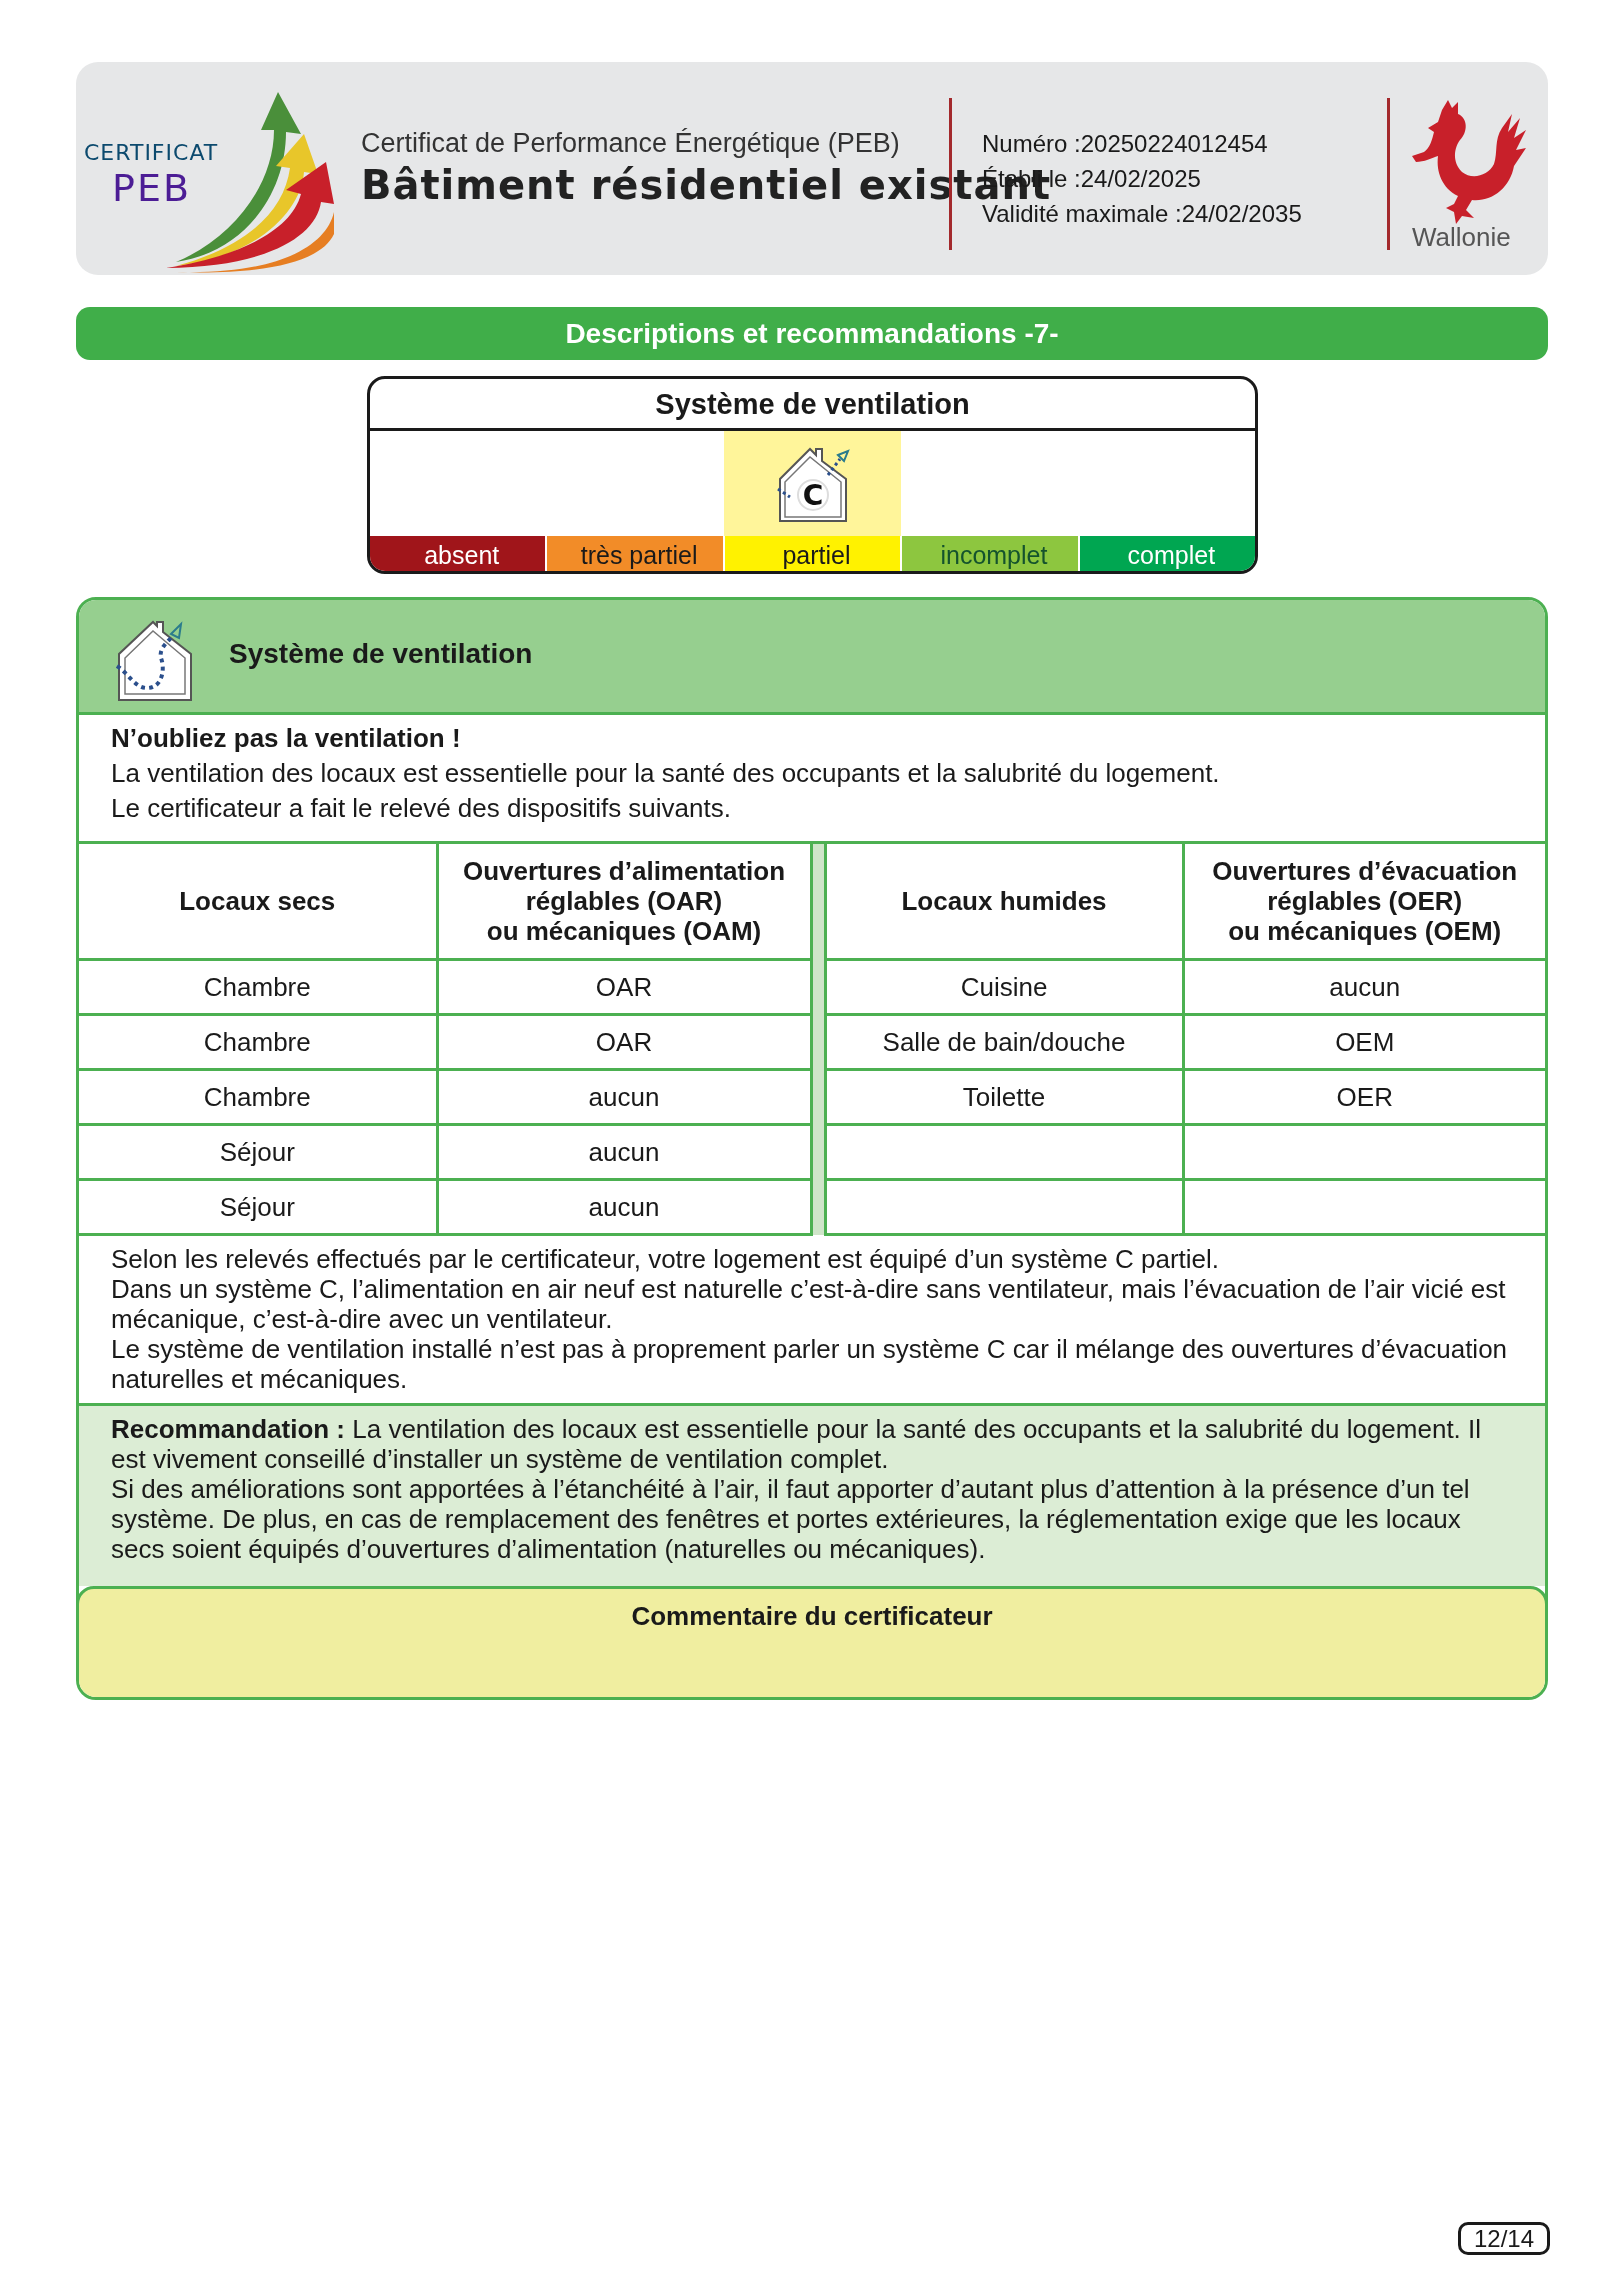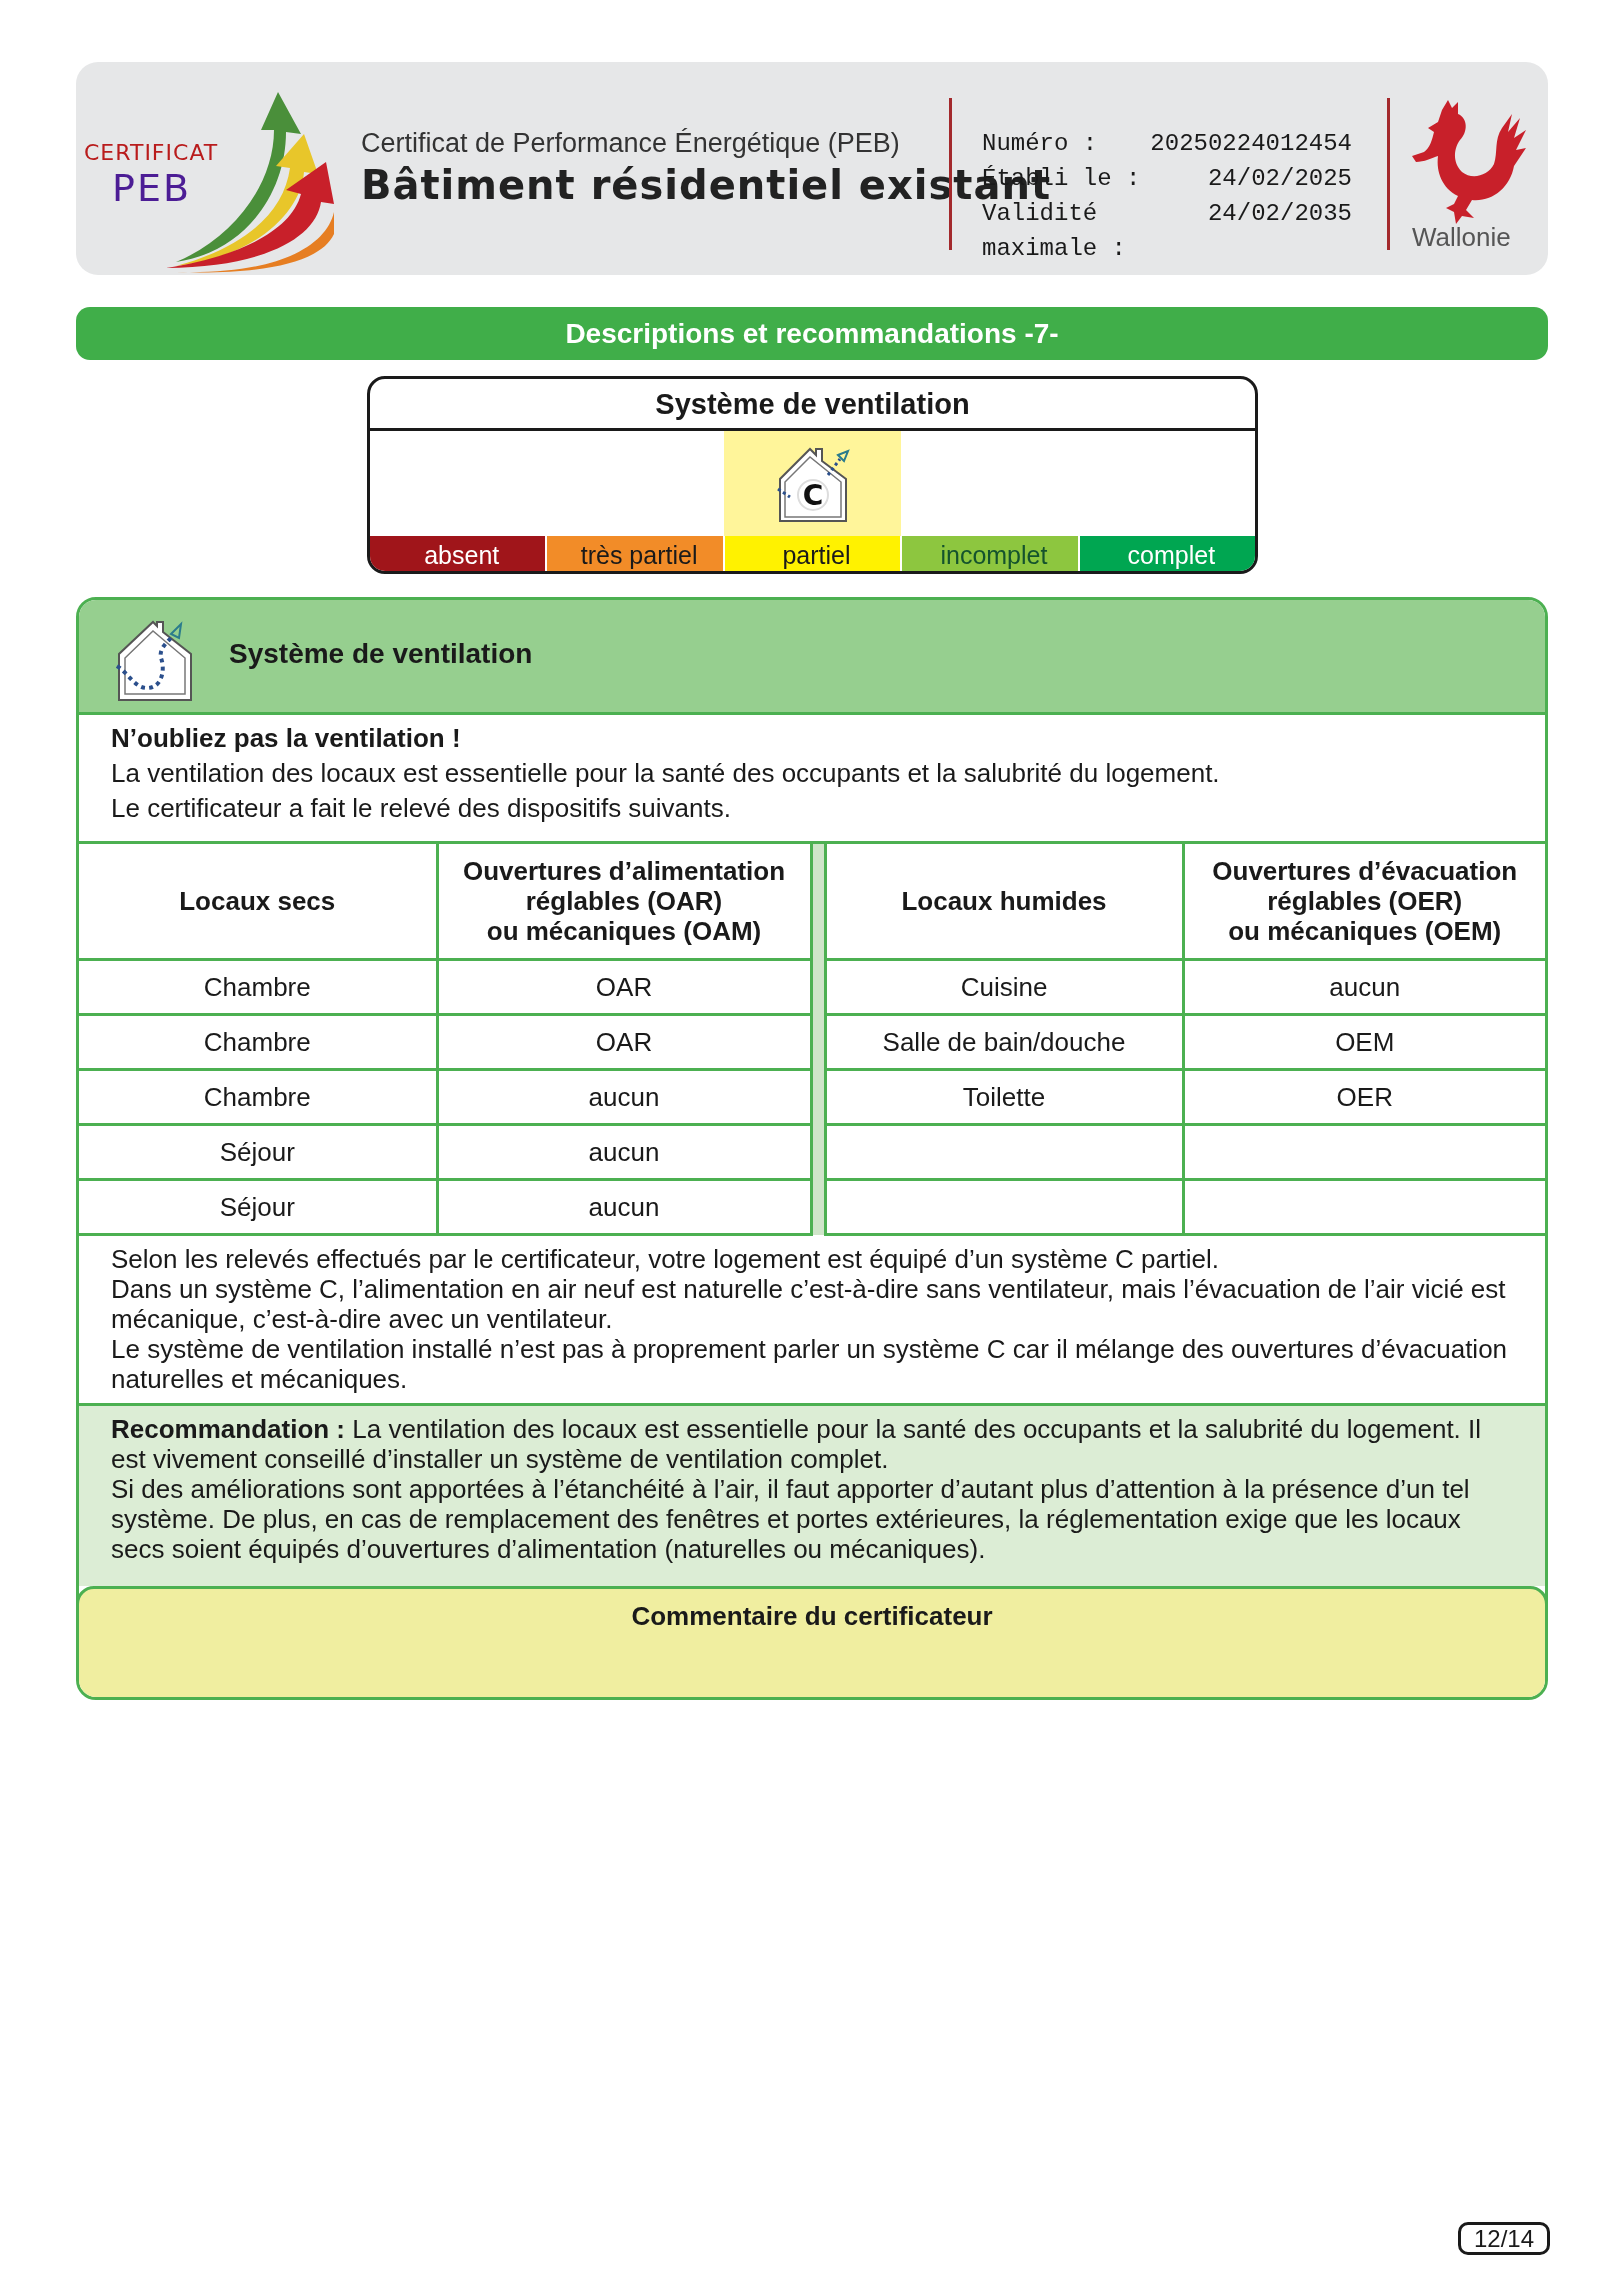--- a/index.html
+++ b/index.html
@@ -2,30 +2,30 @@
 <html><head>
 <meta charset="utf-8">
 <style>
   * { box-sizing: border-box; margin: 0; padding: 0; }
   html, body { width: 1620px; height: 2292px; background: #ffffff; }
   body { position: relative; font-family: "DejaVu Sans", "Liberation Sans", sans-serif; color: #1a1a1a; overflow: hidden; }
 
   
   .hdr { position: absolute; left: 76px; top: 62px; width: 1472px; height: 213px; background: #e6e7e8; border-radius: 22px; }
   .logo { position: absolute; left: 0; top: 0; width: 280px; height: 213px; }
-  .logo-cert { position: absolute; left: 8px; top: 78px; font-family: "DejaVu Sans", sans-serif; font-size: 22px; letter-spacing: 1px; color: #b91c1c; }
+  .logo-cert { position: absolute; left: 8px; top: 78px; font-family: "DejaVu Sans", sans-serif; font-size: 22px; letter-spacing: 1px; color: #0c4a6e; }
   .logo-peb { position: absolute; left: 36px; top: 104px; font-family: "DejaVu Sans", sans-serif; font-size: 38px; letter-spacing: 2px; color: #4c1d95; }
   .logo svg { position: absolute; left: 60px; top: 0; }
   .hdr-title1 { position: absolute; left: 285px; top: 66px; font-size: 27px; color: #333; font-family: "Liberation Sans", sans-serif; }
   .hdr-title2 { position: absolute; left: 285px; top: 100px; font-size: 40px; font-weight: bold; color: #222; font-family: "DejaVu Sans", sans-serif; letter-spacing: 1px; }
   .vrule { position: absolute; width: 3px; background: #a3292c; }
   .vrule.a { left: 873px; top: 36px; height: 152px; }
   .vrule.b { left: 1311px; top: 36px; height: 152px; }
   .meta { position: absolute; left: 906px; top: 64px; width: 370px; font-size: 24px; font-family: "Liberation Sans", sans-serif; color: #1a1a1a; }
-  .meta-row { display: flex; justify-content: space-between; height: 35px; line-height: 35px; font-family: Liberation Mono, monospace; }
+  .meta-row { display: flex; height: 35px; line-height: 35px; }
   .wallonie { position: absolute; left: 1326px; top: 30px; width: 130px; height: 170px; }
   .wallonie-label { position: absolute; left: 1336px; top: 160px; font-size: 26px; color: #555; font-family: "Liberation Sans", sans-serif; }
 
   
   .banner { position: absolute; left: 76px; top: 307px; width: 1472px; height: 53px; background: #40ae49; border-radius: 14px; color: #fff; font-weight: bold; font-size: 28px; text-align: center; line-height: 53px; font-family: "Liberation Sans", sans-serif; }
 
   
   .scale { position: absolute; left: 367px; top: 376px; width: 891px; height: 198px; border: 3px solid #1a1a1a; border-radius: 18px; overflow: hidden; background: #fff; }
   .scale-title { height: 52px; border-bottom: 3px solid #1a1a1a; text-align: center; line-height: 50px; font-size: 29px; font-weight: bold; font-family: "Liberation Sans", sans-serif; color: #1a1a1a; }
   .scale-mid { position: relative; height: 105px; display: flex; }

